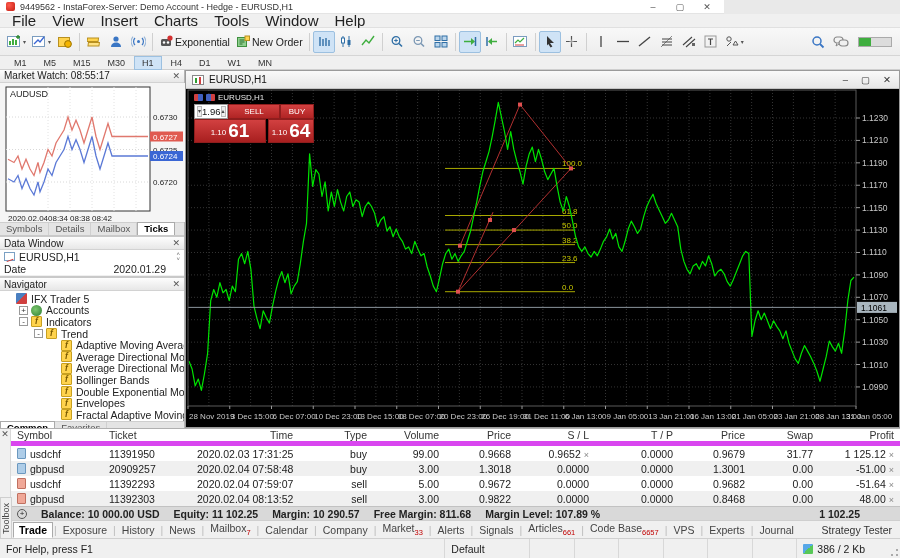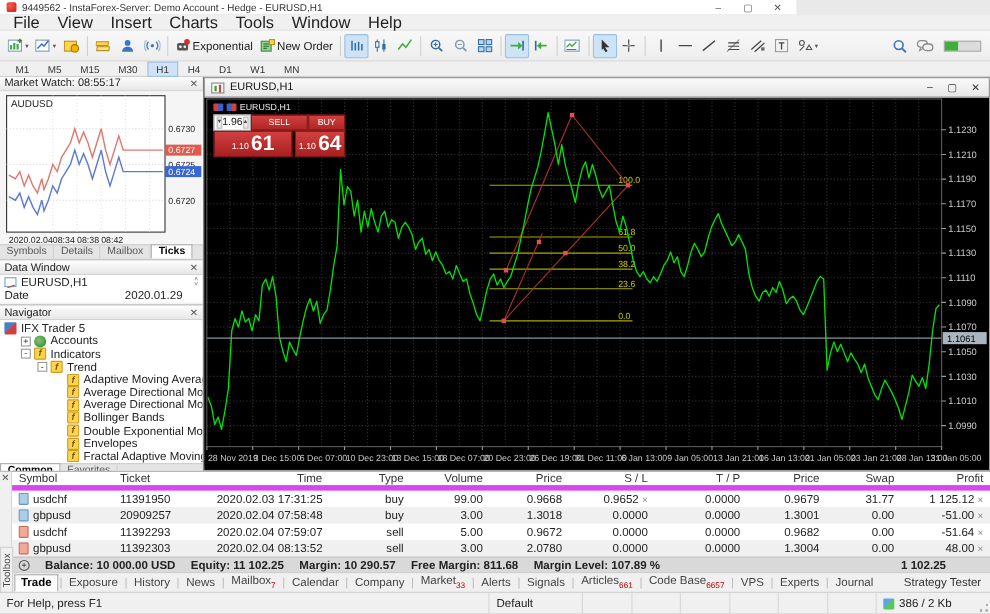--- a/index.html
+++ b/index.html
@@ -441,21 +441,21 @@
         <span class="dwval">2020.01.29</span>
       </div>
     </div>
 
     <div class="panel navpanel">
       <div class="ptitle">
         <span>Navigator</span>
         <span class="px">✕</span>
       </div>
       <div class="navtree" id="navtree">
-          <div class="trow" style="padding-left: 4px;">
+          <div class="trow" style="padding-left: 16px;">
             <span class="nico term"></span>
             <span>IFX Trader 5</span>
           </div>
           <div class="trow" style="padding-left: 19px;">
             <span class="exp">+</span>
             <span class="nico acct"></span>
             <span>Accounts</span>
           </div>
           <div class="trow" style="padding-left: 19px;">
             <span class="exp">-</span>
@@ -751,24 +751,24 @@
       </div>
       <div class="trgrid alt">
         <span class="cell symcell">
           <span class="doc sell"></span>
           <span>gbpusd</span>
         </span>
         <span class="cell">11392303</span>
         <span class="cell num">2020.02.04 08:13:52</span>
         <span class="cell num">sell</span>
         <span class="cell num">3.00</span>
-        <span class="cell num">2.0780</span>
+        <span class="cell num">0.9822</span>
         <span class="cell num">0.0000</span>
         <span class="cell num">0.0000</span>
-        <span class="cell num">1.3004</span>
+        <span class="cell num">0.8468</span>
         <span class="cell num">0.00</span>
         <span class="cell num">48.00<span class="closex">×</span></span>
       </div>
       <div class="balrow">
         <span class="plus">+</span>
         <span>Balance: 10 000.00 USD</span>
         <span>Equity: 11 102.25</span>
         <span>Margin: 10 290.57</span>
         <span>Free Margin: 811.68</span>
         <span>Margin Level: 107.89 %</span>

